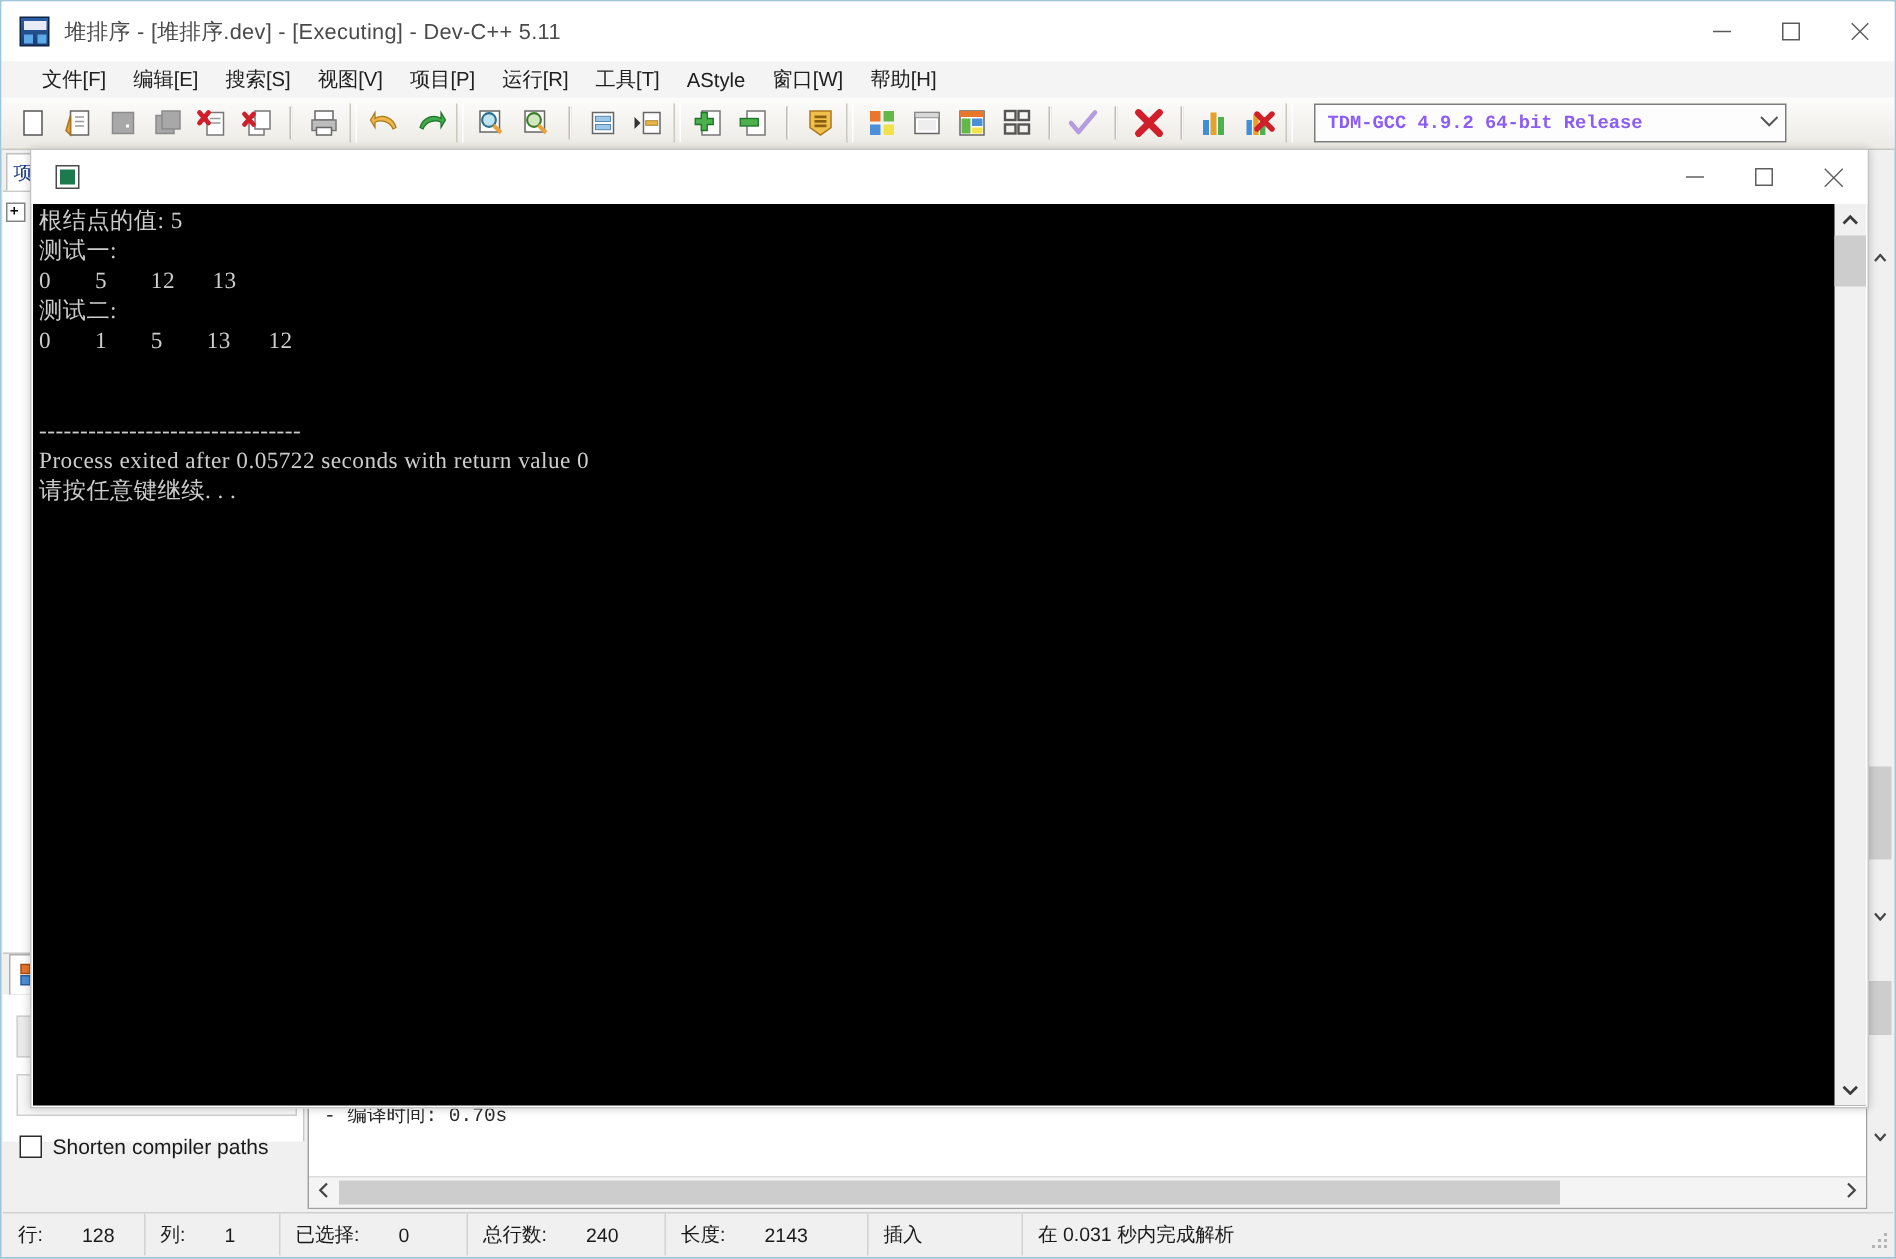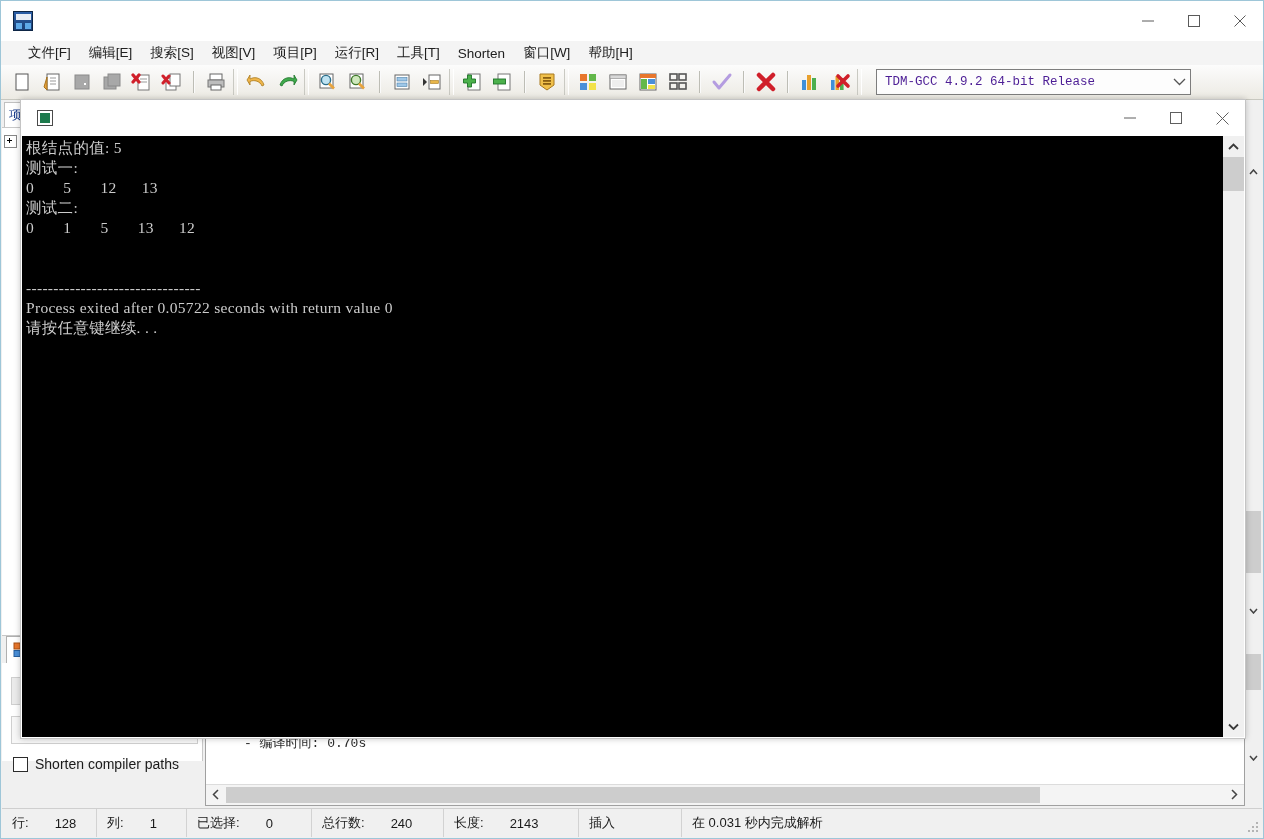--- a/index.html
+++ b/index.html
@@ -76,21 +76,21 @@
             border-right:1px solid #fafafa; }
   .tb-grip { width:3px; height:26px; margin:0 4px 0 2px;
              border-left:1px solid #c9c9c2; border-right:1px solid #ffffff; }
   .combo {
     margin-left:10px; width:315px; height:26px;
     border:1px solid #7d7d7d; background:#fdfdfd;
     display:flex; align-items:center; box-sizing:border-box;
   }
   .combo-text {
     flex:1; font-family:"Liberation Mono","DejaVu Sans Mono",monospace;
-    font-size:12.5px; color:#4c1d95; padding-left:8px; white-space:nowrap;
+    font-size:12.5px; color:#8b5cf6; padding-left:8px; white-space:nowrap;font-weight:bold;
   }
   .combo-arrow { width:22px; text-align:center; color:#555; font-size:11px; }
 
   
   .left-panel {
     position:absolute; left:1px; top:100px; width:200px; bottom:77px;
     background:#ffffff;
     border-right:1px solid #c8c8c8;
   }
   .lp-tabs {
@@ -150,21 +150,21 @@
   .shorten-label { font-size:14px; color:#1a1a1a; white-space:nowrap; }
 
   
   .log-pane {
     position:absolute; left:204px; top:640px; right:18px; height:165px;
     background:#ffffff; border:1px solid #a0a0a0; box-sizing:border-box;
   }
   .log-text {
     position:absolute; left:10px; top:92px;
     font-family:"Liberation Mono","DejaVu Sans Mono",monospace;
-    font-size:13px; color:#2a2a2a; white-space:nowrap;margin-left:28px;
+    font-size:13px; color:#2a2a2a; white-space:nowrap;
   }
   .log-hscroll {
     position:absolute; left:0; bottom:0; right:0; height:20px;
     background:#f4f4f4; border-top:1px solid #dcdcdc;
     display:flex; align-items:center;
   }
   .hs-arrow { width:20px; text-align:center; font-size:11px; color:#555; }
   .hs-thumb { height:16px; background:#cdcdcd; flex: 0 0 auto; }
   .hs-track { flex:1; }
 
@@ -268,20 +268,21 @@
   
   .icn { width:22px; height:22px; display:block; }
 </style>
 </head>
 <body>
 
 <div id="ide">
 
   <div class="titlebar">
     <div class="title-icon"></div>
+    <div class="title-text">堆排序 - [堆排序.dev] - [Executing] - Dev-C++ 5.11</div>
     <div class="win-buttons">
       <div class="win-btn">
         <svg width="14" height="14" viewBox="0 0 14 14">
             <line x1="1" y1="7" x2="13" y2="7" stroke="#5a5a5a" stroke-width="1"></line>
           </svg>
       </div>
       <div class="win-btn">
         <svg width="14" height="14" viewBox="0 0 14 14">
             <rect x="1.5" y="1.5" width="11" height="11" fill="none" stroke="#5a5a5a" stroke-width="1"></rect>
           </svg>
@@ -296,21 +297,21 @@
   </div>
 
   <div class="menubar">
     <div class="menu-item">文件[F]</div>
     <div class="menu-item">编辑[E]</div>
     <div class="menu-item">搜索[S]</div>
     <div class="menu-item">视图[V]</div>
     <div class="menu-item">项目[P]</div>
     <div class="menu-item">运行[R]</div>
     <div class="menu-item">工具[T]</div>
-    <div class="menu-item">Shorten</div>
+    <div class="menu-item">AStyle</div>
     <div class="menu-item">窗口[W]</div>
     <div class="menu-item">帮助[H]</div>
   </div>
 
   <div class="toolbar">
     <div class="tb-btn">
       <svg class="icn" viewBox="0 0 22 22">
           <rect x="5" y="3" width="12" height="16" fill="#fff" stroke="#555"></rect>
         </svg>
     </div>

